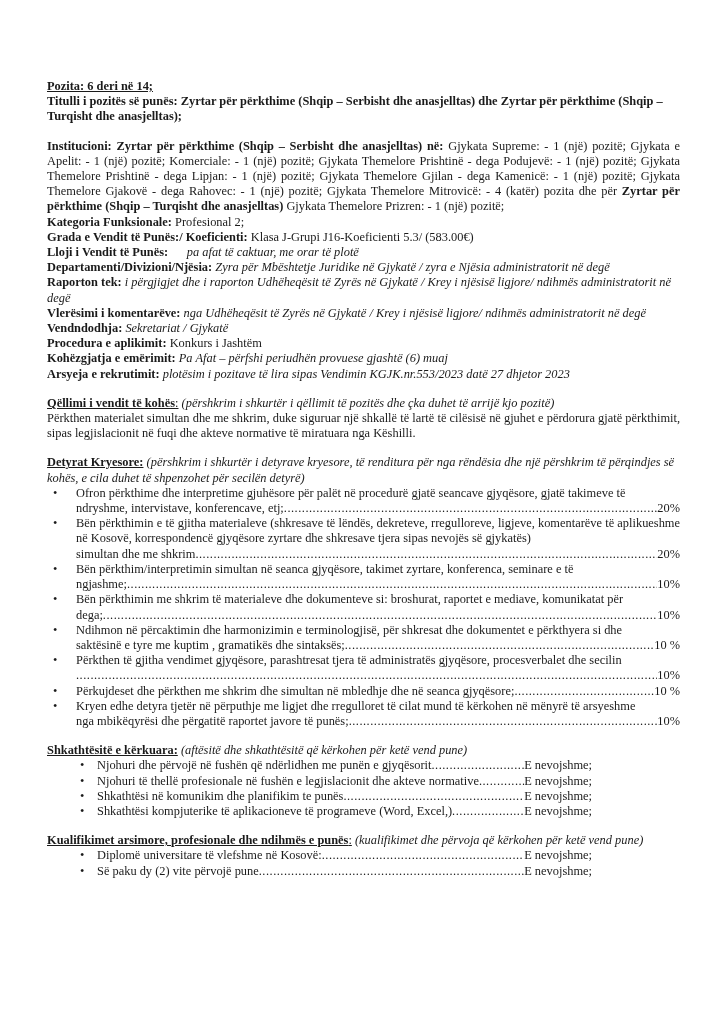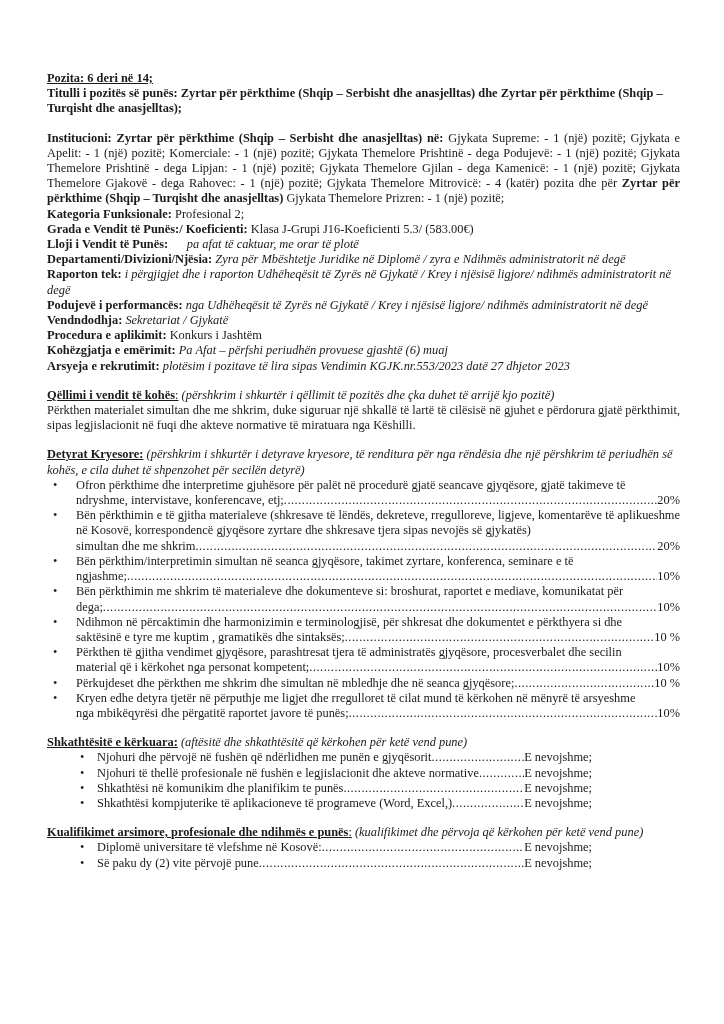--- a/index.html
+++ b/index.html
@@ -1,18 +1,18 @@
 <!DOCTYPE html>
 <html><head>
 <meta charset="utf-8">
 <style>
   html, body { margin:0; padding:0; background:#fff; }
   body { width:724px; height:1024px; position:relative; overflow:hidden;
     font-family:"Liberation Serif", serif; color:#1a1a1a; font-size:12.4px; line-height:15.2px; }
-  .page { position:absolute; left:47px; top:71px; width:633px; }
+  .page { position:absolute; left:47px; top:79px; width:633px; }
   .b { font-weight:bold; }
   .i { font-style:italic; }
   .u { text-decoration:underline; }
   p { margin:0; }
   .just { text-align:justify; }
   .gap { height:14px; }
   ul { margin:0; padding:0; list-style:none; }
   .task { position:relative; padding-left:29px; text-align:justify; }
   .task .bul { position:absolute; left:6px; top:0; }
   .dotline { display:flex; align-items:flex-start; }
@@ -36,40 +36,40 @@
     <span class="b">Zyrtar për përkthime (Shqip – Serbisht dhe anasjelltas) në:</span>
     <span>Gjykata Supreme: - 1 (një) pozitë; Gjykata e Apelit: - 1 (një) pozitë; Komerciale: - 1 (një) pozitë; Gjykata Themelore Prishtinë - dega Podujevë: - 1 (një) pozitë; Gjykata Themelore Prishtinë - dega Lipjan: - 1 (një) pozitë; Gjykata Themelore Gjilan - dega Kamenicë: - 1 (një) pozitë; Gjykata Themelore Gjakovë - dega Rahovec: - 1 (një) pozitë;  Gjykata Themelore Mitrovicë: - 4 (katër) pozita dhe për</span>
     <span class="b">Zyrtar për përkthime (Shqip – Turqisht dhe anasjelltas)</span>
     <span>Gjykata Themelore Prizren: - 1 (një) pozitë;</span>
   </p>
 
   <div>
     <p><span class="b">Kategoria Funksionale:</span> <span>Profesional 2;</span></p>
     <p><span class="b">Grada e Vendit të Punës:/ Koeficienti:</span> <span>Klasa J-Grupi J16-Koeficienti 5.3/ (583.00€)</span></p>
     <p><span class="b">Lloji i Vendit të Punës:</span> &nbsp;&nbsp;&nbsp;&nbsp;&nbsp;<span class="i">pa afat të caktuar, me orar të plotë</span></p>
-    <p><span class="b">Departamenti/Divizioni/Njësia:</span> <span class="i">Zyra për Mbështetje Juridike në Diplomë / zyra e Ndihmës administratorit në degë</span></p>
+    <p><span class="b">Departamenti/Divizioni/Njësia:</span> <span class="i">Zyra për Mbështetje Juridike në Gjykatë / zyra e Njësia administratorit në degë</span></p>
     <p><span class="b">Raporton tek:</span> <span class="i">i përgjigjet dhe i raporton Udhëheqësit të Zyrës në Gjykatë / Krey i njësisë ligjore/ ndihmës administratorit në degë</span></p>
-    <p><span class="b">Podujevë i performancës:</span> <span class="i">nga Udhëheqësit të Zyrës në Gjykatë / Krey i njësisë ligjore/ ndihmës administratorit në degë</span></p>
+    <p><span class="b">Vlerësimi i komentarëve:</span> <span class="i">nga Udhëheqësit të Zyrës në Gjykatë / Krey i njësisë ligjore/ ndihmës administratorit në degë</span></p>
     <p><span class="b">Vendndodhja:</span> <span class="i">Sekretariat / Gjykatë</span></p>
     <p><span class="b">Procedura e aplikimit:</span> <span>Konkurs i Jashtëm</span></p>
     <p><span class="b">Kohëzgjatja e emërimit:</span> <span class="i">Pa Afat – përfshi periudhën provuese gjashtë (6) muaj</span></p>
     <p><span class="b">Arsyeja e rekrutimit:</span> <span class="i">plotësim i pozitave të lira sipas Vendimin KGJK.nr.553/2023 datë 27 dhjetor 2023</span></p>
   </div>
 
   <div class="gap"></div>
 
   <div>
     <p><span class="b u">Qëllimi i vendit të kohës</span><span class="u">:</span> <span class="i">(përshkrim i shkurtër i qëllimit të pozitës dhe çka duhet të arrijë kjo pozitë)</span></p>
     <p class="just">Përkthen materialet simultan dhe me shkrim, duke siguruar një shkallë të lartë të cilësisë në gjuhet e përdorura gjatë përkthimit, sipas legjislacionit në fuqi dhe akteve normative të miratuara nga Këshilli.</p>
   </div>
 
   <div class="gap"></div>
 
   <div>
-    <p><span class="b u">Detyrat Kryesore:</span> <span class="i">(përshkrim i shkurtër i detyrave kryesore, të renditura për nga rëndësia dhe një përshkrim të periudhën së kohës, e cila duhet të shpenzohet për secilën detyrë)</span></p>
+    <p><span class="b u">Detyrat Kryesore:</span> <span class="i">(përshkrim i shkurtër i detyrave kryesore, të renditura për nga rëndësia dhe një përshkrim të përqindjes së kohës, e cila duhet të shpenzohet për secilën detyrë)</span></p>
     <ul>
       <li class="task"><span class="bul">•</span><span>Ofron përkthime dhe interpretime gjuhësore për palët në procedurë gjatë seancave gjyqësore, gjatë takimeve të</span><div class="dotline">
             <span>ndryshme, intervistave, konferencave, etj;</span>
             <span class="fill"></span>
             <span>20%</span>
           </div></li>
       <li class="task"><span class="bul">•</span><span>Bën përkthimin e të gjitha materialeve (shkresave të lëndës, dekreteve, rregulloreve, ligjeve, komentarëve të aplikueshme në Kosovë, korrespondencë gjyqësore zyrtare dhe shkresave tjera sipas nevojës së gjykatës)</span><div class="dotline">
             <span>simultan dhe me shkrim </span>
             <span class="fill"></span>
             <span>20%</span>
@@ -83,21 +83,20 @@
             <span>dega;</span>
             <span class="fill"></span>
             <span>10%</span>
           </div></li>
       <li class="task"><span class="bul">•</span><span>Ndihmon në përcaktimin dhe harmonizimin e terminologjisë, për shkresat dhe dokumentet e përkthyera si dhe</span><div class="dotline">
             <span>saktësinë e tyre me kuptim , gramatikës dhe sintaksës;</span>
             <span class="fill"></span>
             <span>10 %</span>
           </div></li>
       <li class="task"><span class="bul">•</span><span>Përkthen të gjitha vendimet gjyqësore, parashtresat tjera të administratës gjyqësore, procesverbalet dhe secilin</span><div class="dotline">
-            <span>material që i kërkohet nga personat kompetent;</span>
             <span class="fill"></span>
             <span>10%</span>
           </div></li>
       <li class="task">
           <span class="bul">•</span>
           <div class="dotline">
             <span>Përkujdeset dhe përkthen me shkrim dhe simultan në mbledhje dhe në seanca gjyqësore;</span>
             <span class="fill"></span>
             <span>10 %</span>
           </div>

